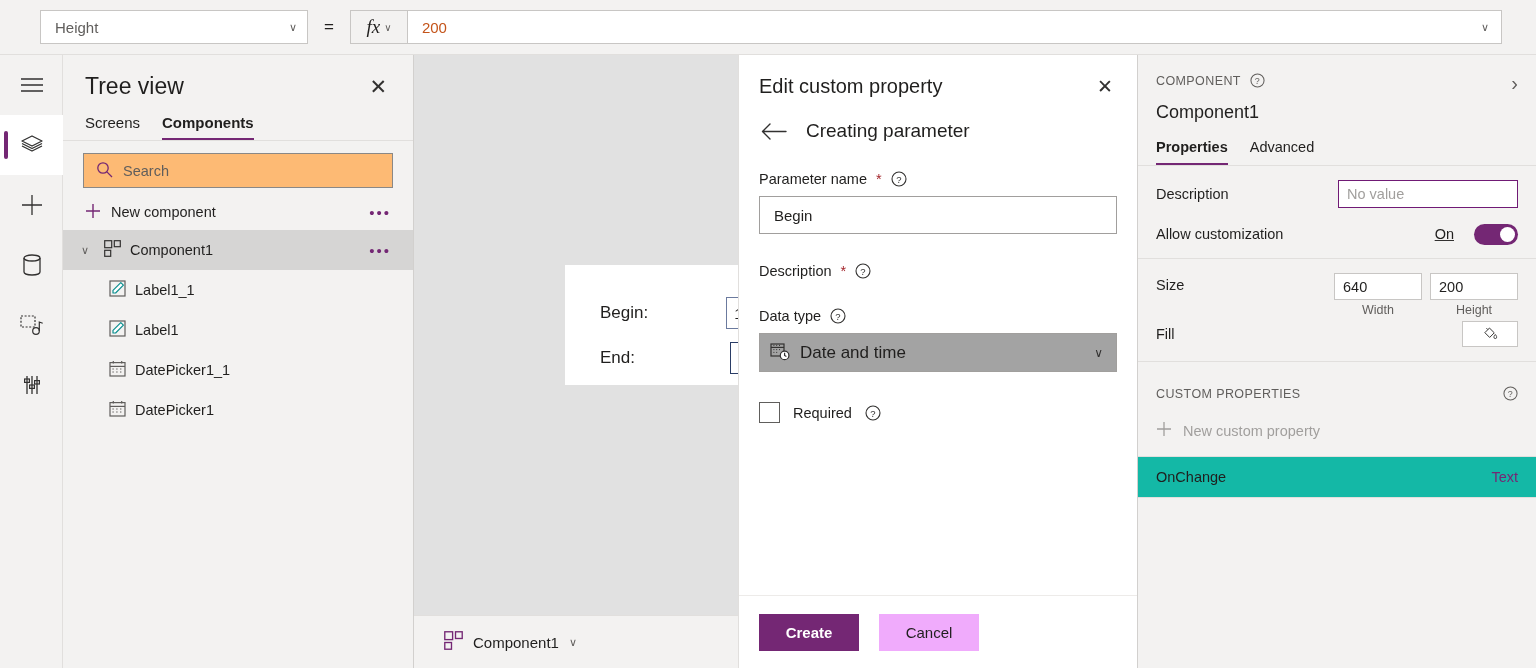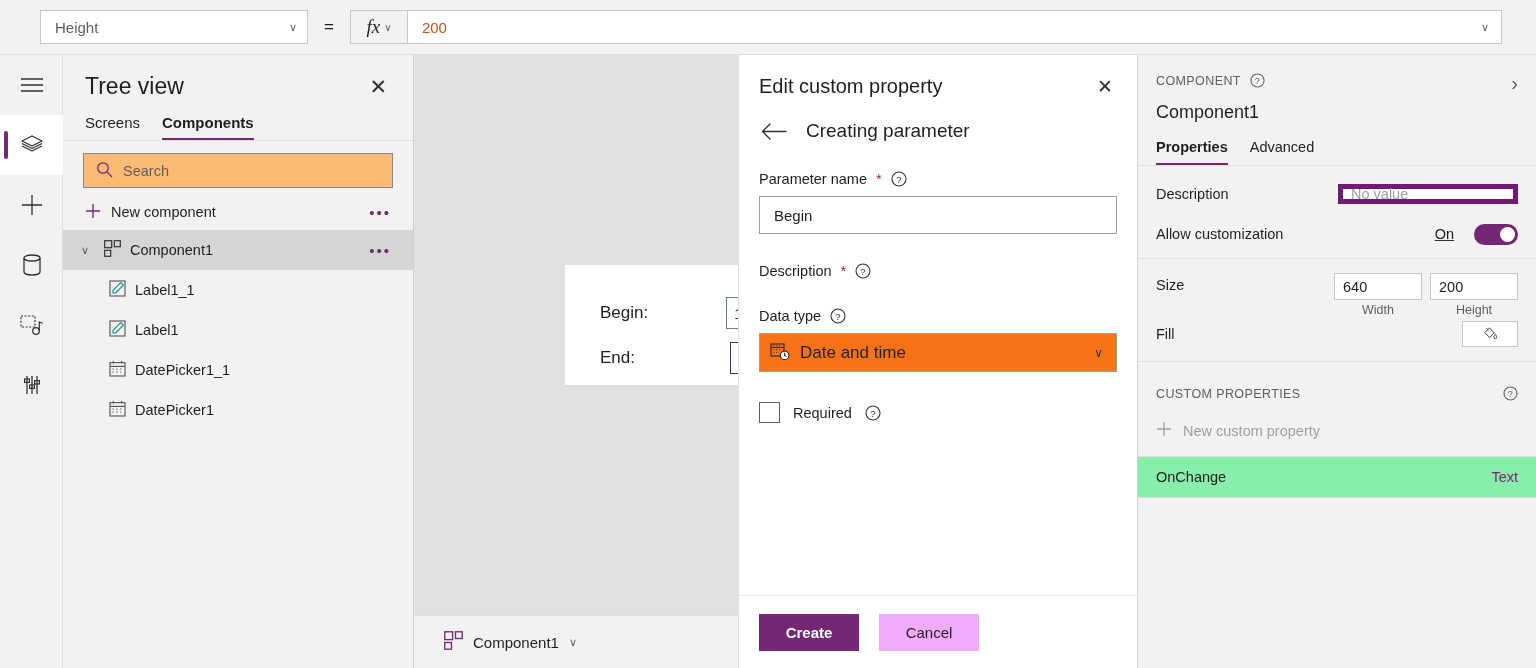--- a/index.html
+++ b/index.html
@@ -168,21 +168,21 @@
   .req-star { color: #a4262c; }
   .help-icon { cursor: pointer; display: inline-flex; }
   .text-input {
     margin-top: 9px; height: 38px; width: 100%;
     border: 1px solid #a19f9d; background: #ffffff;
     display: flex; align-items: center; padding-left: 14px;
     font-size: 15px; color: #201f1e; cursor: text;
   }
   .dropdown {
     margin-top: 9px; height: 39px; width: 100%;
-    border: 1px solid #a19f9d; background: #f97316;
+    border: 1px solid #a19f9d; background: #a3a3a3;
     display: flex; align-items: center; justify-content: space-between;
     padding: 0 13px 0 10px; cursor: pointer;
   }
   .dropdown-left { display: flex; align-items: center; gap: 10px; }
   .dropdown-value { font-size: 17px; color: #201f1e; }
   .checkbox-row {
     display: flex; align-items: center; gap: 13px; margin-top: 30px;
   }
   .checkbox {
     width: 21px; height: 21px; border: 1px solid #605e5c;
@@ -224,21 +224,21 @@
     font-size: 14.5px; color: #201f1e; padding-bottom: 8px;
     cursor: pointer; border-bottom: 2px solid transparent;
   }
   .props-tab.active { font-weight: bold; border-bottom-color: #742774; }
   .prop-row {
     display: flex; align-items: center; justify-content: space-between;
     padding: 0 18px; height: 40px;
   }
   .prop-row-label { font-size: 14.5px; color: #201f1e; }
   .prop-value-input {
-    width: 180px; height: 20px; border: 5px solid #701a75;
+    width: 180px; height: 28px; border: 1px solid #701a75;
     background: #ffffff; display: flex; align-items: center;
     padding-left: 8px; font-size: 14.5px; color: #a19f9d; cursor: text;
   }
   .toggle-wrap { display: flex; align-items: center; gap: 20px; text-decoration: underline; }
   .toggle-state { font-size: 14.5px; color: #201f1e; }
   .toggle {
     width: 44px; height: 21px; border-radius: 11px; background: #742774;
     position: relative; cursor: pointer;
   }
   .toggle .knob {
@@ -273,21 +273,21 @@
     font-size: 12.5px; color: #605e5c; letter-spacing: .4px; justify-content: space-between;
   }
   .new-cprop {
     display: flex; align-items: center; gap: 11px;
     padding: 20px 18px 0 18px; color: #a19f9d;
     font-size: 14.5px; cursor: pointer;
   }
   .cprop-row {
     display: flex; align-items: center; justify-content: space-between;
     margin-top: 16px; padding: 0 18px; height: 42px;
-    background: #86efac; border-top: 1px solid #e1dfdd;
+    background: #14b8a6; border-top: 1px solid #e1dfdd;
     border-bottom: 1px solid #e1dfdd;
   }
   .cprop-name { font-size: 14.5px; color: #201f1e; }
   .cprop-type { font-size: 14.5px; color: #742774; cursor: pointer; }
 </style>
 </head>
 <body>
 
 <div id="app">
 

